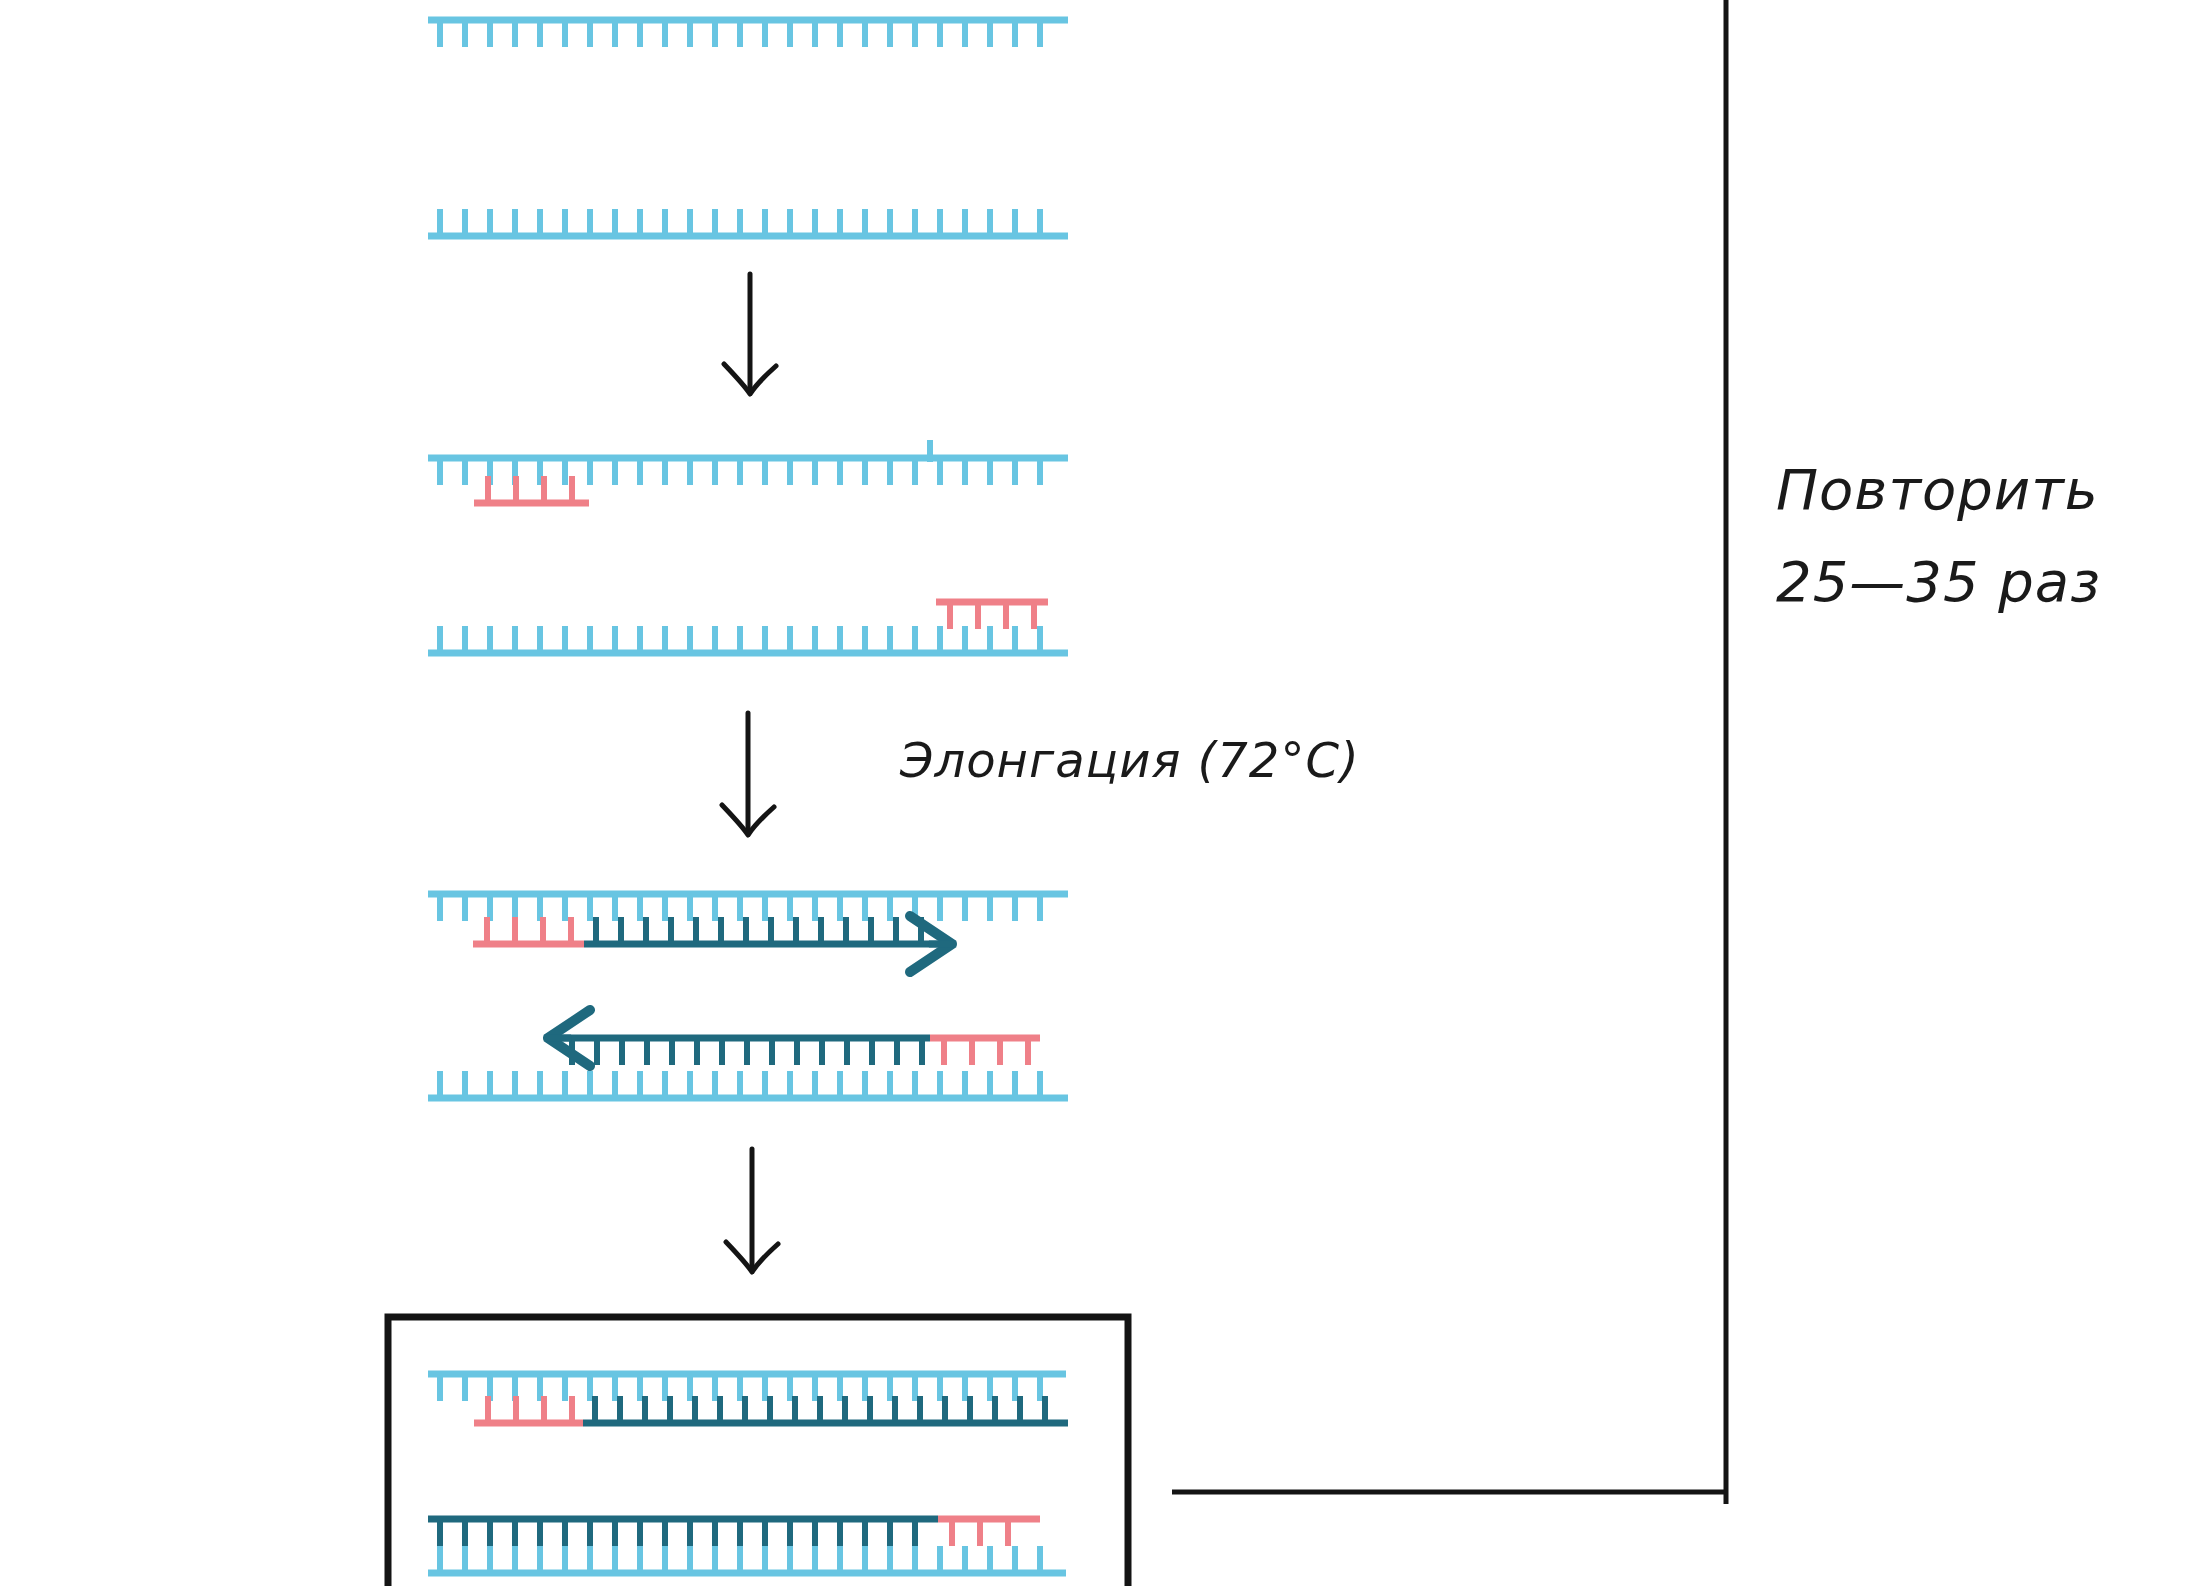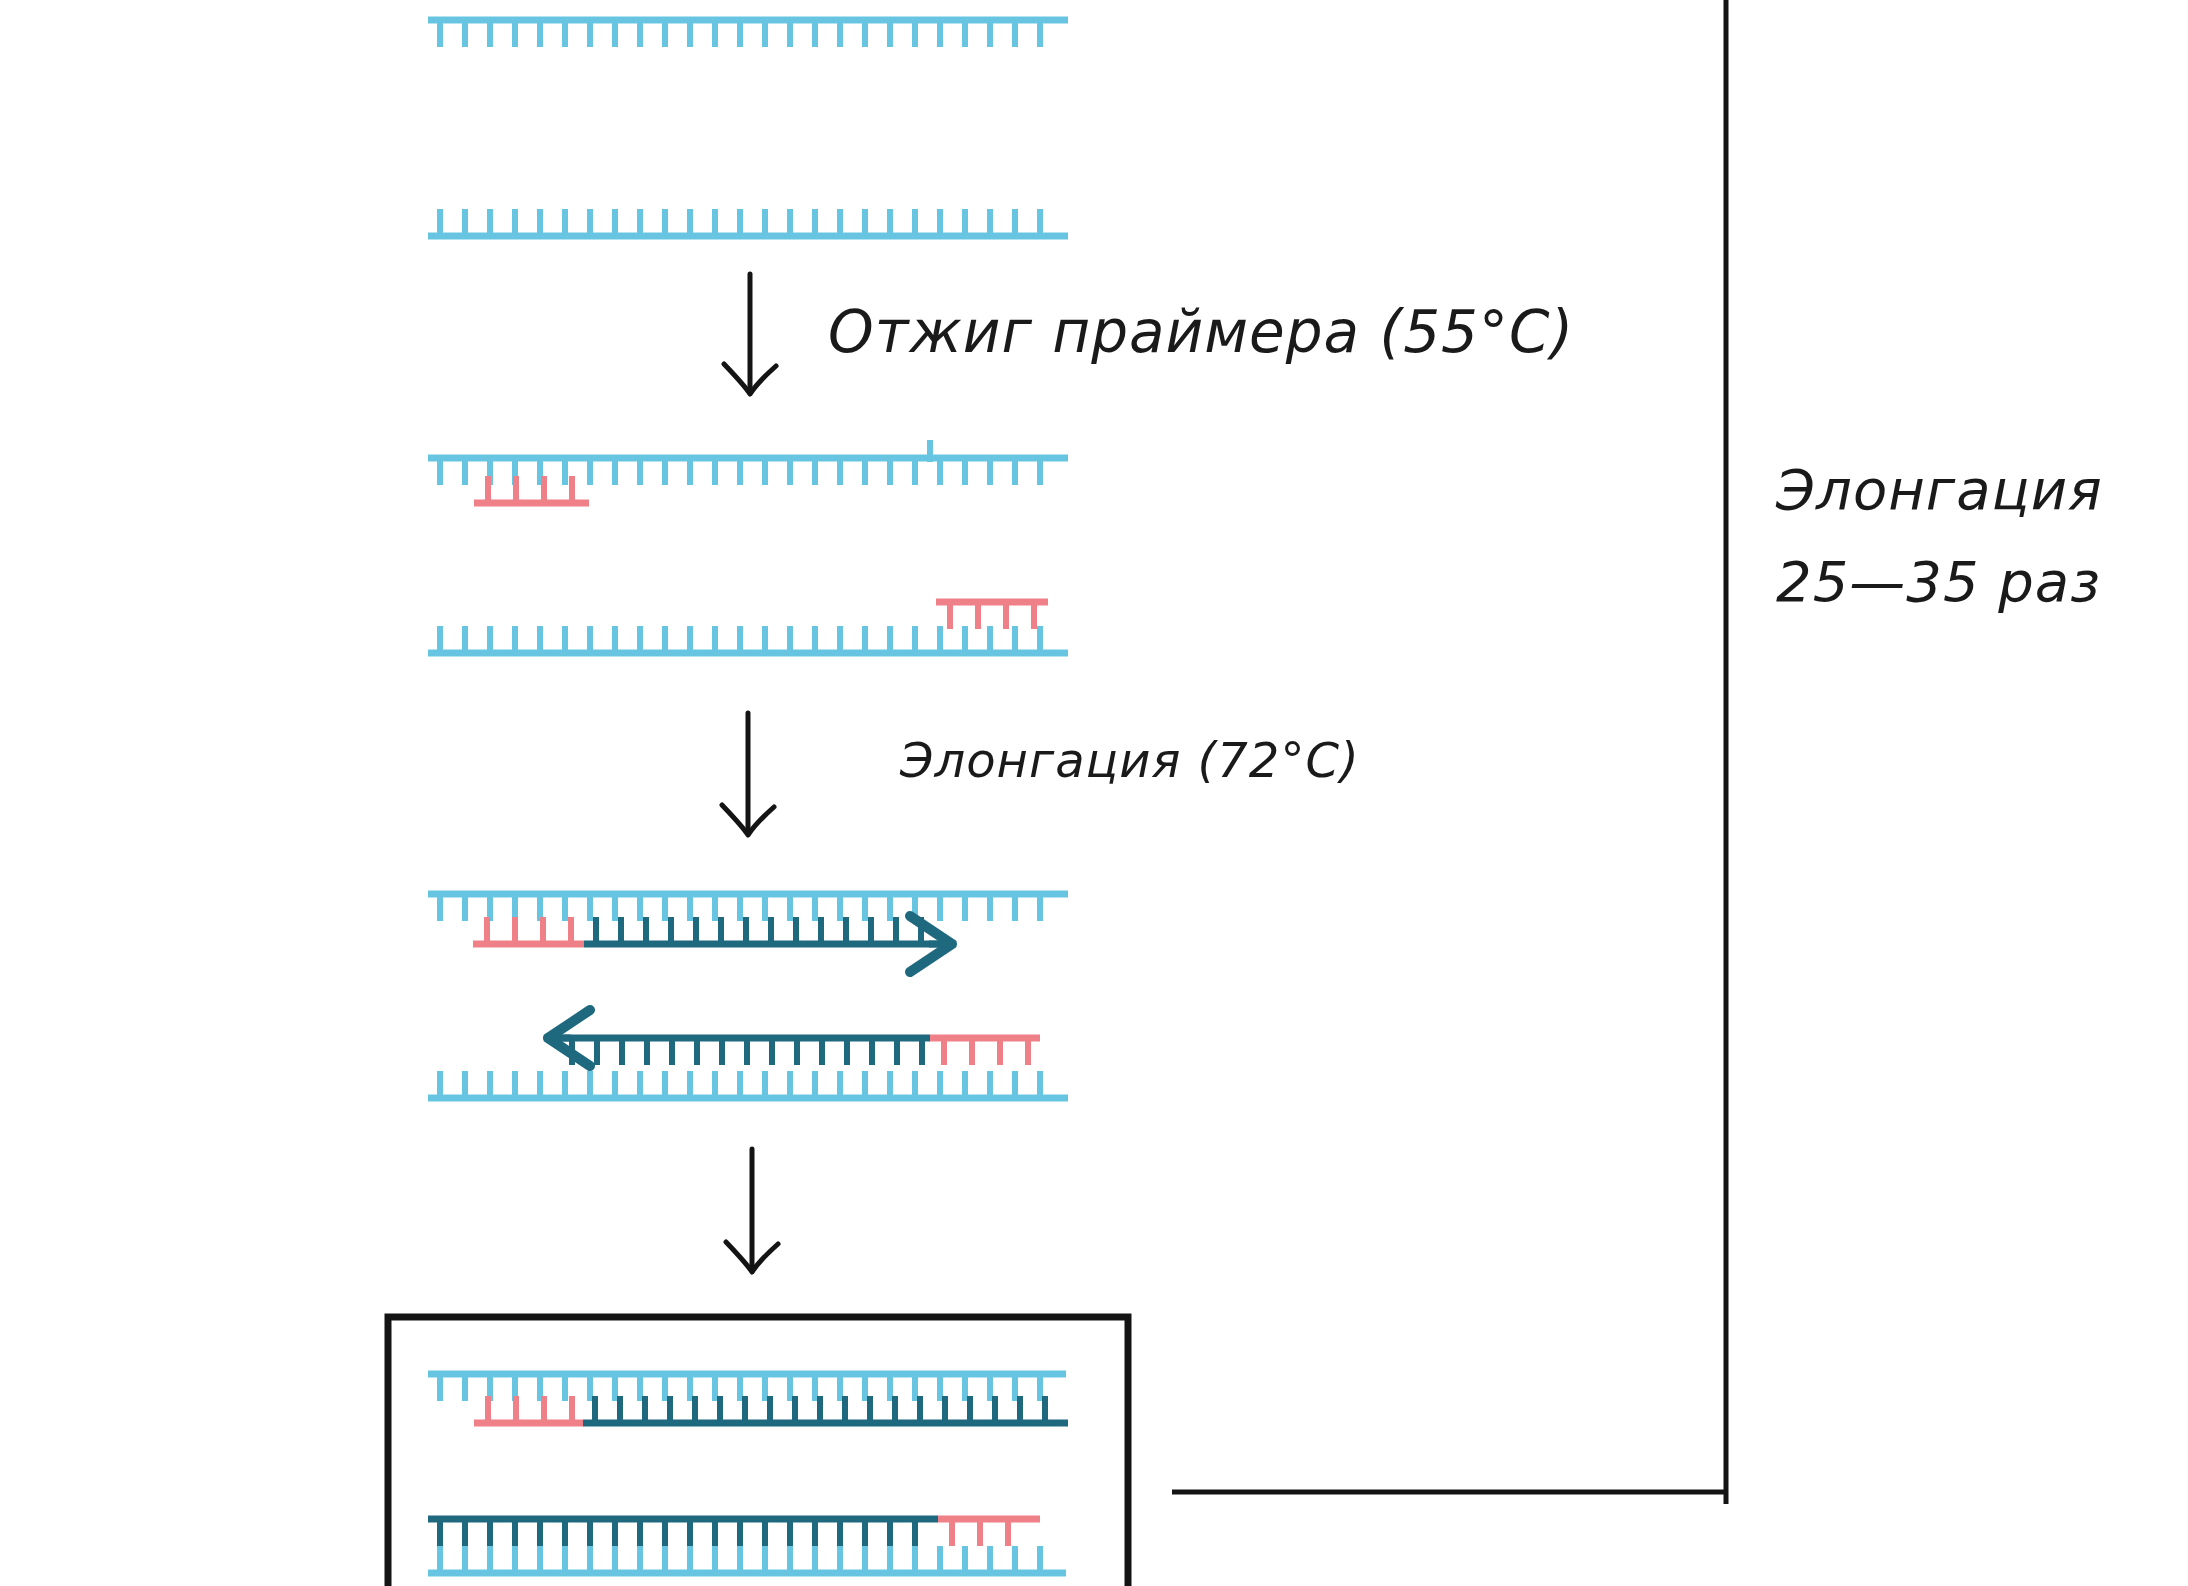--- a/index.html
+++ b/index.html
@@ -405,22 +405,21 @@
         <path d="M 722 805 Q 743 827 748 835 Q 756 823 774 807" stroke="#141414" stroke-width="5" fill="none" stroke-linecap="round" stroke-linejoin="round"></path>
       </g>
       <g>
         <line x1="752" y1="1149" x2="752" y2="1267" stroke="#141414" stroke-width="5" stroke-linecap="round"></line>
         <path d="M 726 1242 Q 747 1264 752 1272 Q 760 1260 778 1244" stroke="#141414" stroke-width="5" fill="none" stroke-linecap="round" stroke-linejoin="round"></path>
       </g>
       <rect x="388" y="1317" width="740" height="323" stroke="#141414" stroke-width="7" fill="none"></rect>
       <path d="M 1172 1492 L 1726 1492 M 1726 1504 L 1726 0" stroke="#141414" stroke-width="5" fill="none"></path>
     </svg>
 
-  <div class="label label-annealing">Отжиг праймера (55°C)</div>
 
   <div class="label label-elongation">Элонгация (72°C)</div>
 
   <div class="label label-repeat">
-    <div>Элонгация</div>
+    <div>Повторить</div>
     <div>25—35 раз</div>
   </div>
 
 </div>
 
 </body></html>

